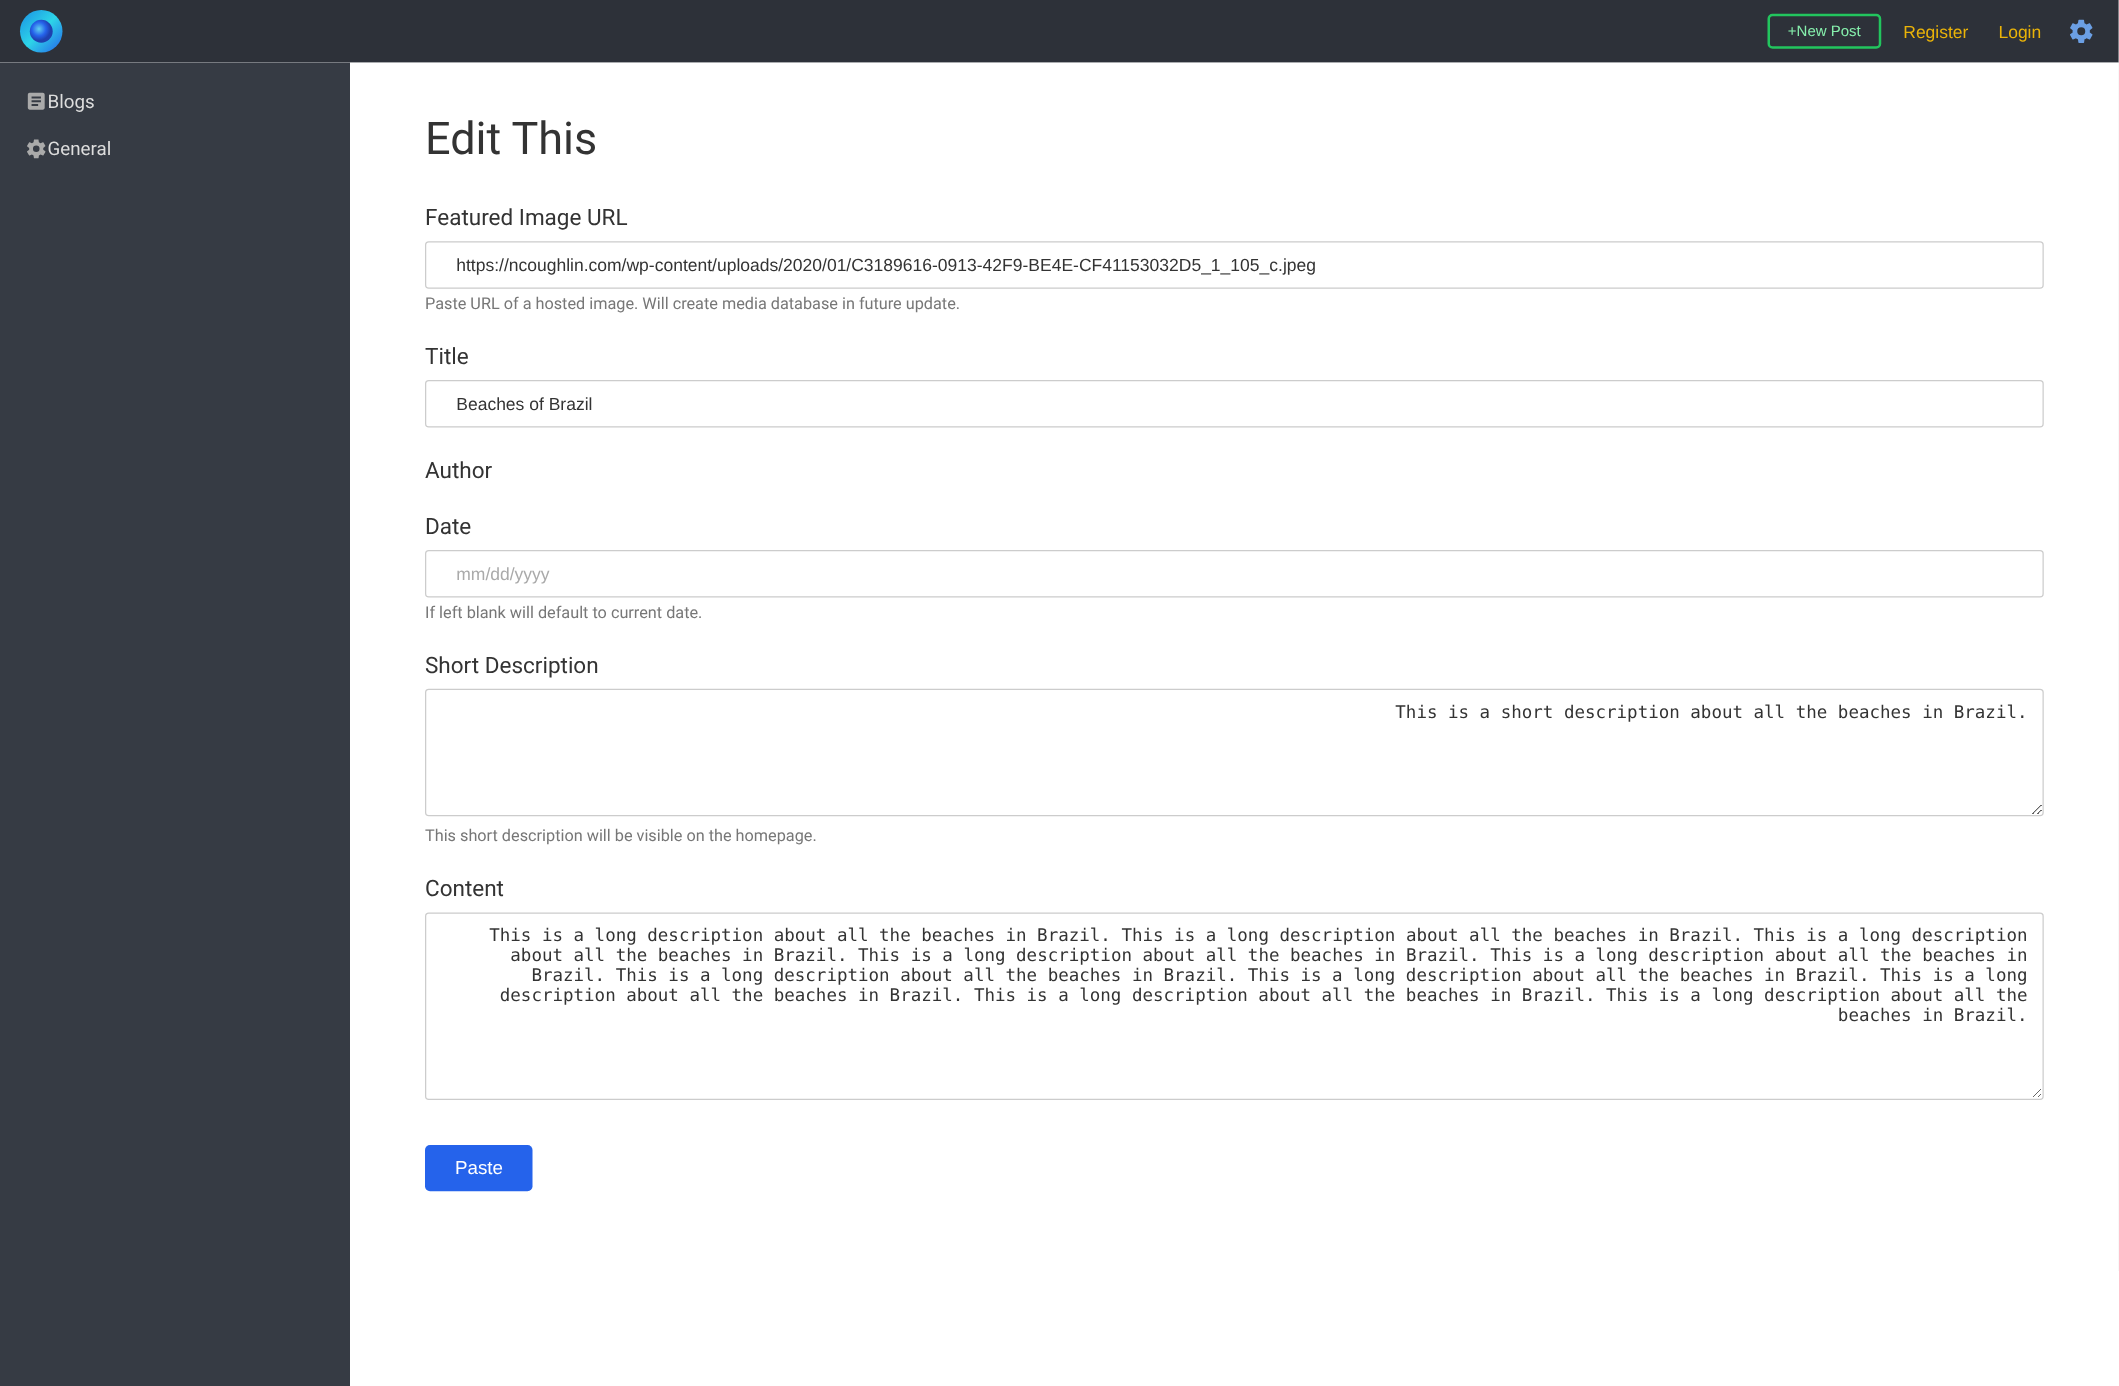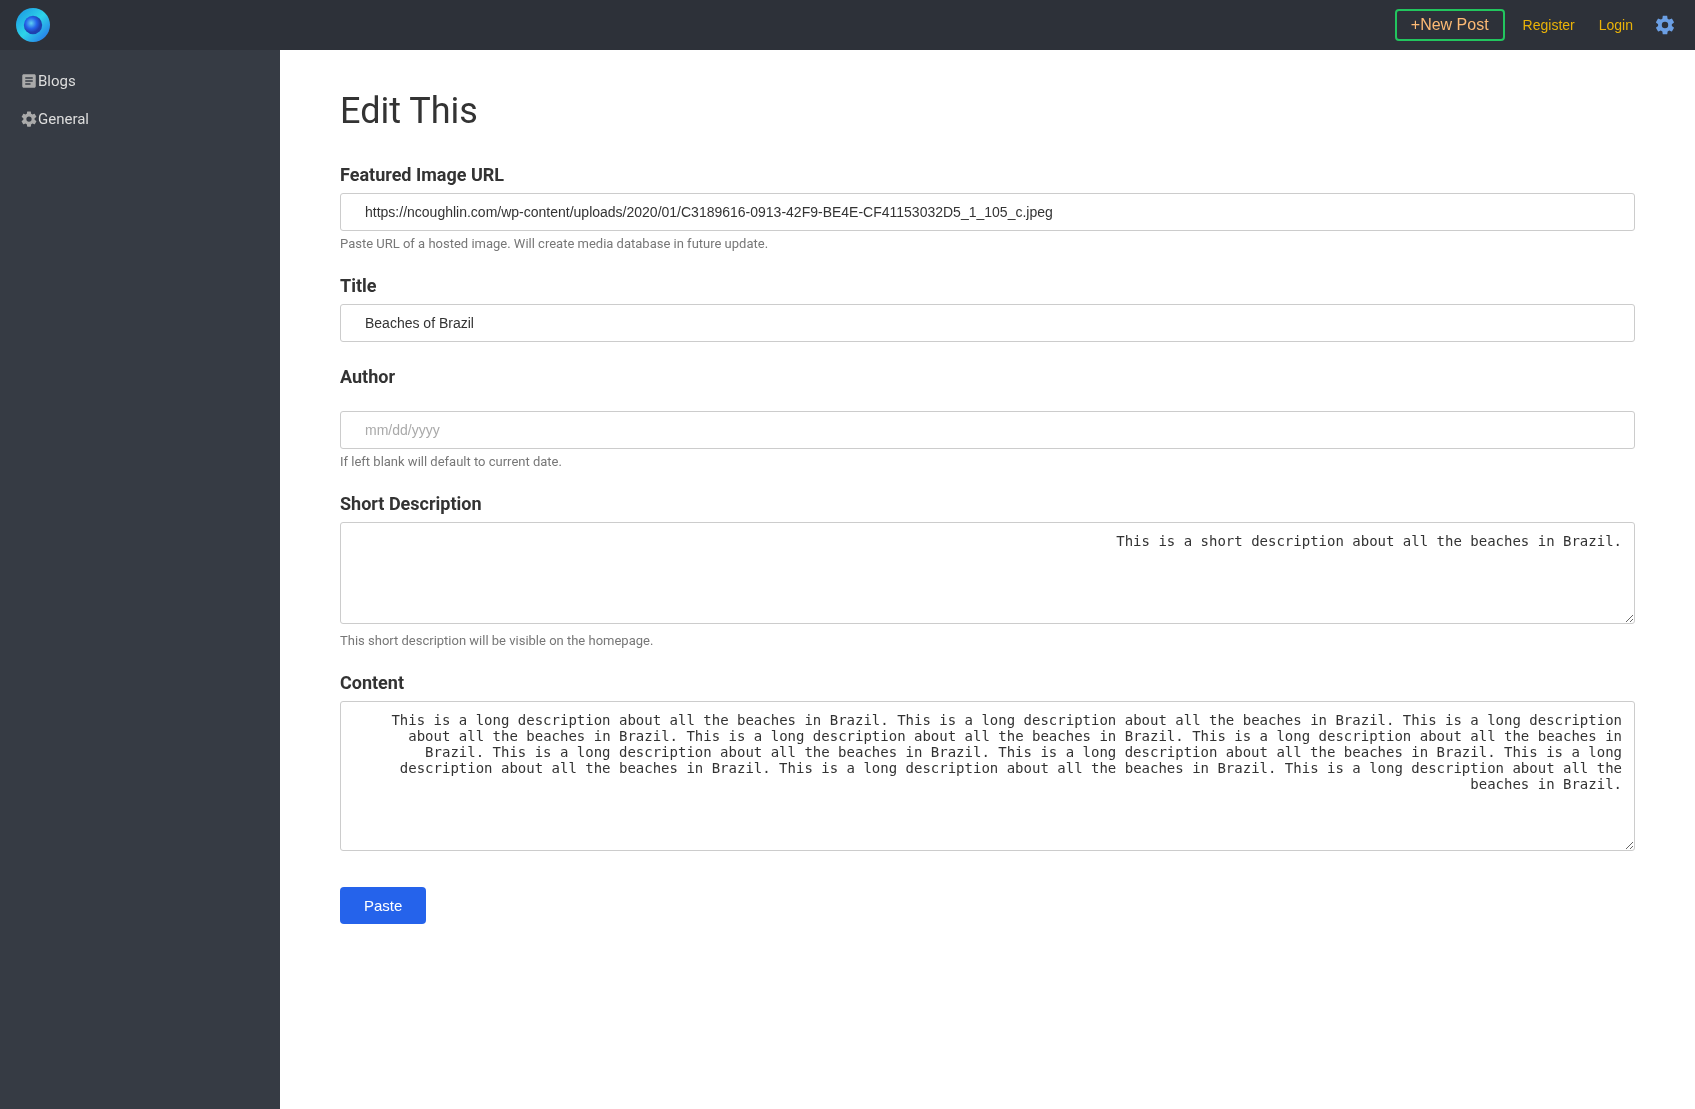--- a/index.html
+++ b/index.html
@@ -20,25 +20,25 @@
       width: 34px; height: 34px;
       background: linear-gradient(135deg, #1a8fe3, #2dd4e8, #2563eb);
       border-radius: 50%;
       display: flex; align-items: center; justify-content: center;
     }
     .logo-icon svg { width: 22px; height: 22px; }
     .topnav-right { display: flex; align-items: center; gap: 12px; }
     .new-post-btn {
       background: transparent;
       border: 2px solid #22c55e;
-      color: #fdba74;
+      color: #86efac;
       padding: 5px 14px;
       border-radius: 4px;
       cursor: pointer;
-      font-size: 16px;
+      font-size: 12px;
       font-weight: 500;
     }
     .nav-link {
       color: #eab308;
       background: none;
       border: none;
       font-size: 14px;
       cursor: pointer;
       padding: 4px 6px;
     }
@@ -81,21 +81,21 @@
       font-size: 36px;
       font-weight: 400;
       color: #333;
       margin-bottom: 32px;
     }
 
     .form-group { margin-bottom: 24px; }
     .form-label {
       display: block;
       font-size: 18px;
-      font-weight: 700;
+      font-weight: 400;
       color: #333;
       margin-bottom: 8px;
     }
     .form-hint {
       font-size: 13px;
       color: #777;
       margin-top: 5px;
     }
     .form-input {
       width: 100%;
@@ -194,20 +194,21 @@
       <input class="form-input" type="text" value="Beaches of Brazil" style="">
     </div>
 
     
     <div class="form-group">
       <label class="form-label">Author</label>
     </div>
 
     
     <div class="form-group">
+      <label class="form-label">Date</label>
       <input class="form-input" type="text" placeholder="mm/dd/yyyy" style="">
       <p class="form-hint">If left blank will default to current date.</p>
     </div>
 
     
     <div class="form-group">
       <label class="form-label">Short Description</label>
       <textarea class="form-textarea" rows="5" style="">This is a short description about all the beaches in Brazil.</textarea>
       <p class="form-hint">This short description will be visible on the homepage.</p>
     </div>

